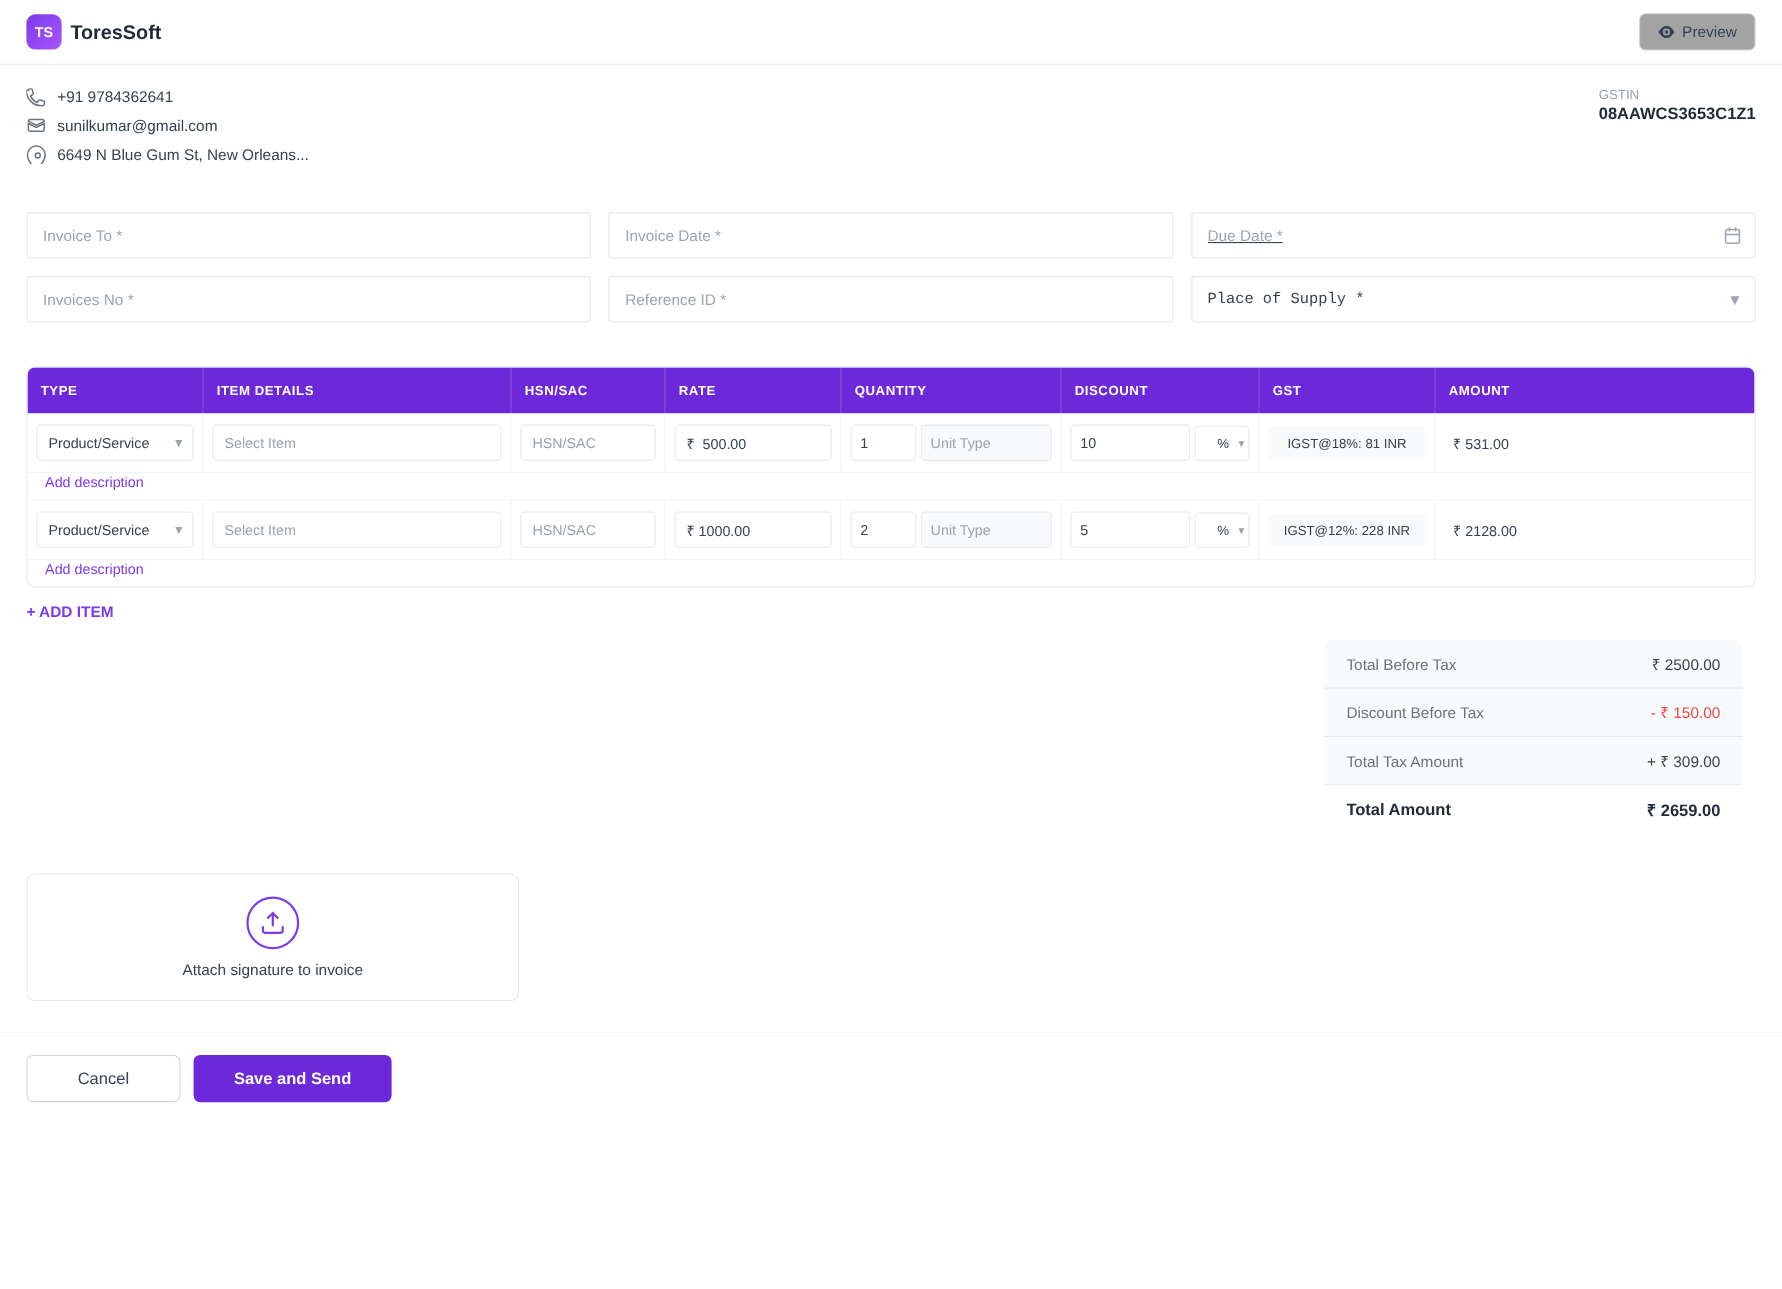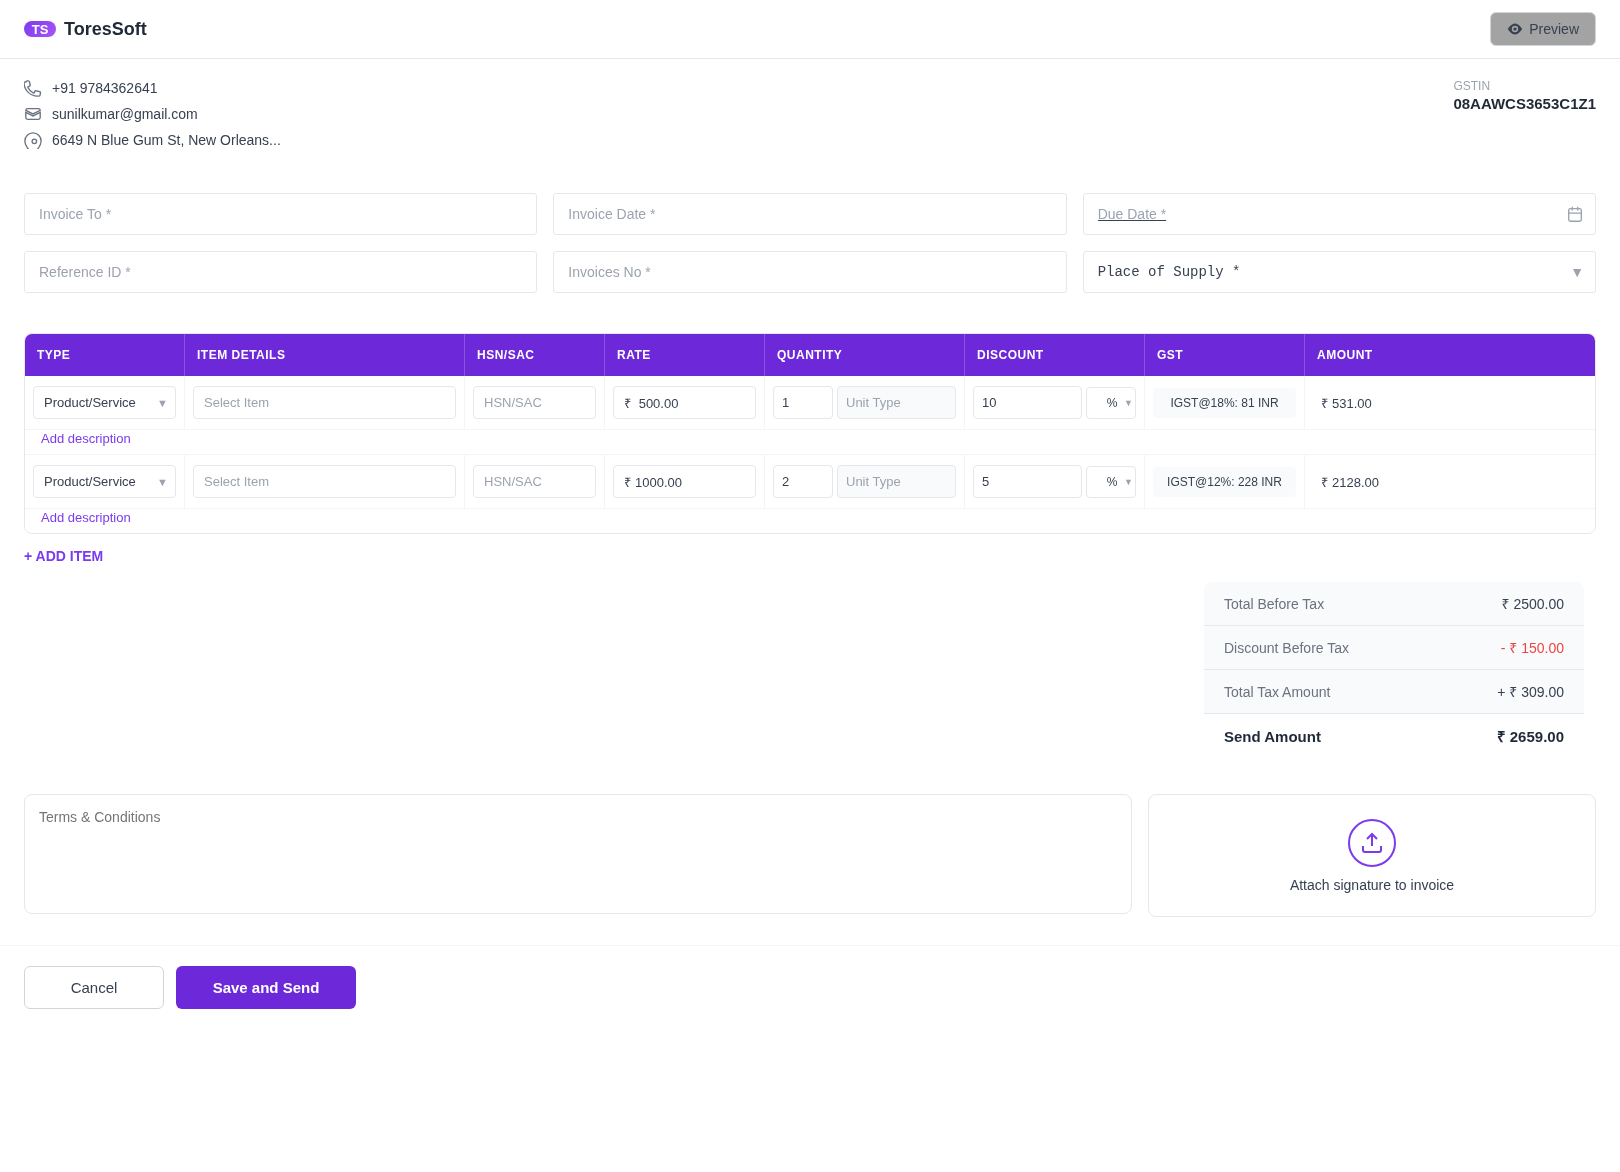--- a/index.html
+++ b/index.html
@@ -2,21 +2,21 @@
 <html><head>
   <meta charset="utf-8">
   <style>
     * { box-sizing: border-box; margin: 0; padding: 0; }
     body { font-family: -apple-system, BlinkMacSystemFont, 'Segoe UI', sans-serif; background: #f5f5f5; font-size: 14px; color: #333; }
     .app-container { background: #fff; min-height: 1172px; width: 1620px; position: relative; }
 
     
     .header { display: flex; align-items: center; justify-content: space-between; padding: 12px 24px; border-bottom: 1px solid #e5e7eb; background: #fff; }
     .logo-area { display: flex; align-items: center; gap: 8px; }
-    .logo-icon { width: 32px; height: 16px; background: linear-gradient(135deg, #7c3aed, #a855f7); border-radius: 8px; display: flex; align-items: center; justify-content: center; color: white; font-weight: bold; font-size: 13px; }
+    .logo-icon { width: 32px; height: 32px; background: linear-gradient(135deg, #7c3aed, #a855f7); border-radius: 8px; display: flex; align-items: center; justify-content: center; color: white; font-weight: bold; font-size: 13px; }
     .logo-text { font-size: 18px; font-weight: 700; color: #1f2937; }
     .preview-btn { display: flex; align-items: center; gap: 6px; padding: 8px 16px; border: 1px solid #d1d5db; border-radius: 6px; background: #a3a3a3; cursor: pointer; font-size: 14px; color: #374151; }
     .preview-icon { width: 16px; height: 16px; }
 
     
     .company-info { padding: 20px 24px; background: #fff; }
     .company-info-row { display: flex; align-items: center; gap: 10px; margin-bottom: 8px; color: #374151; font-size: 14px; }
     .info-icon { width: 18px; height: 18px; color: #6b7280; }
     .gstin-section { display: inline-block; margin-left: 84px; }
     .gstin-label { font-size: 12px; color: #9ca3af; margin-bottom: 2px; }
@@ -151,24 +151,24 @@
       <div class="form-field input-with-icon">
         <input type="text" placeholder="Due Date *" style="">
         <svg class="cal-icon" width="18" height="18" viewBox="0 0 20 20" fill="none" stroke="#9ca3af" stroke-width="1.5">
           <rect x="3" y="4" width="14" height="14" rx="2"></rect>
           <path d="M7 2v4M13 2v4M3 9h14"></path>
         </svg>
       </div>
     </div>
     <div class="form-row">
       <div class="form-field">
+        <input type="text" placeholder="Invoices No *" style="">
+      </div>
+      <div class="form-field">
         <input type="text" placeholder="Reference ID *" style="">
-      </div>
-      <div class="form-field">
-        <input type="text" placeholder="Invoices No *" style="">
       </div>
       <div class="form-field select-wrapper">
         <select>
           <option value="">Place of Supply *</option>
         </select>
         <span class="select-arrow">▼</span>
       </div>
     </div>
   </div>
 
@@ -295,30 +295,27 @@
       </div>
       <div class="summary-row">
         <span class="summary-label">Discount Before Tax</span>
         <span class="summary-value discount-value">- ₹ 150.00</span>
       </div>
       <div class="summary-row">
         <span class="summary-label">Total Tax Amount</span>
         <span class="summary-value">+ ₹ 309.00</span>
       </div>
       <div class="summary-row total">
-        <span class="summary-label">Send Amount</span>
+        <span class="summary-label">Total Amount</span>
         <span class="summary-value">₹ 2659.00</span>
       </div>
     </div>
   </div>
 
   <div class="bottom-section">
-    <div class="terms-field">
-      <textarea placeholder="Terms &amp; Conditions" style=""></textarea>
-    </div>
     <div class="signature-box">
       <div class="signature-icon">
         <svg width="24" height="24" viewBox="0 0 24 24" fill="none" stroke="#7c3aed" stroke-width="2">
           <path d="M21 15v4a2 2 0 01-2 2H5a2 2 0 01-2-2v-4"></path>
           <polyline points="17 8 12 3 7 8"></polyline>
           <line x1="12" y1="3" x2="12" y2="15"></line>
         </svg>
       </div>
       <span class="signature-text">Attach signature to invoice</span>
     </div>

